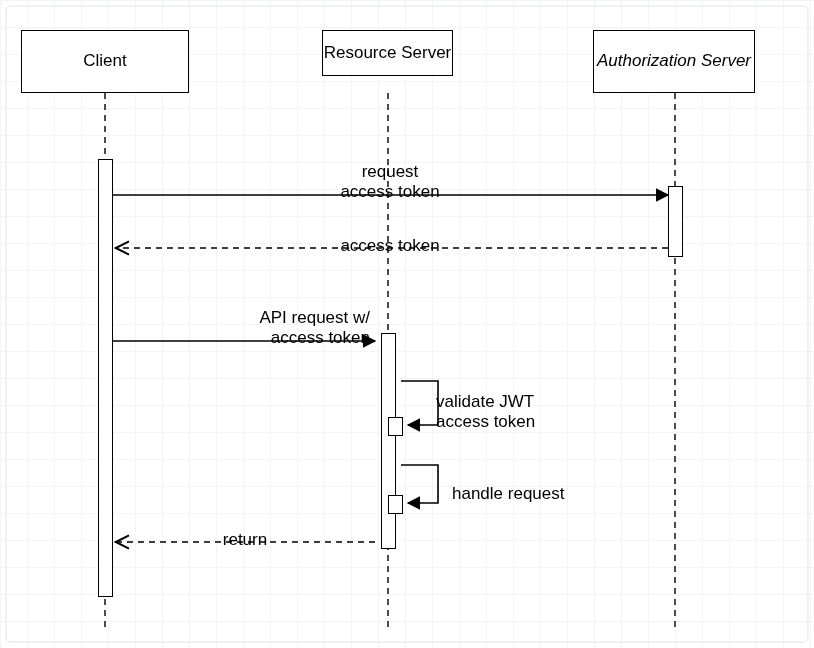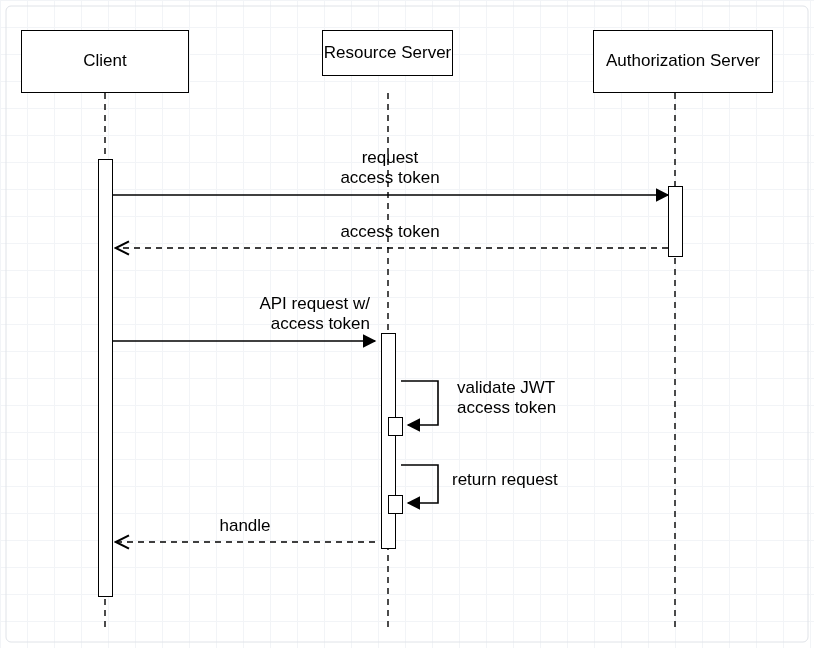--- a/index.html
+++ b/index.html
@@ -43,20 +43,21 @@
     border: 1.5px solid #000;
     box-sizing: border-box;
     z-index: 3;
   }
   .msg-label {
     position: absolute;
     text-align: center;
     line-height: 1.2;
     z-index: 4;
     white-space: pre;
+    margin-top: 14px;
   }
   .msg-label.left { text-align: left; }
 </style>
 </head>
 <body>
 
 <div class="grid"></div>
 
 <svg width="814" height="648">
   <defs>
@@ -87,32 +88,32 @@
   <line x1="375" y1="542" x2="117" y2="542" stroke="#000" stroke-width="1.6" stroke-dasharray="6,5" marker-end="url(#arrow-open)"></line>
 </svg>
 
 <div class="participant-box" style="left:21px; top:30px; width:168px; height:63px;">
   <span>Client</span>
 </div>
 <div class="participant-box" style="left:322px; top:30px; width:131px; height:46px;">
   <span>Resource
 Server</span>
 </div>
-<div class="participant-box" style="left:593px; top:30px; width:180px; height:63px;">
+<div class="participant-box" style="left:593px; top:30px; width:162px; height:63px;font-style:italic;">
   <span>Authorization
 Server</span>
 </div>
 
 <div class="activation" style="left:98px;  top:159px; width:15px; height:438px;"></div>
 <div class="activation" style="left:668px; top:186px; width:15px; height:71px;"></div>
 <div class="activation" style="left:381px; top:333px; width:15px; height:216px;"></div>
 <div class="activation" style="left:388px; top:417px; width:15px; height:19px;"></div>
 <div class="activation" style="left:388px; top:495px; width:15px; height:19px;"></div>
 
 <div class="msg-label" style="left:130px; top:148px; width:520px;">request
 access token</div>
 <div class="msg-label" style="left:130px; top:222px; width:520px;">access token</div>
 <div class="msg-label" style="left:120px; top:294px; width:250px;text-align:right;">API request w/
 access token</div>
-<div class="msg-label left" style="left:457px; top:378px;">validate JWT
+<div class="msg-label left" style="left:436px; top:378px;">validate JWT
 access token</div>
-<div class="msg-label left" style="left:452px; top:470px;">return request</div>
-<div class="msg-label" style="left:120px; top:516px; width:250px;">handle</div>
+<div class="msg-label left" style="left:452px; top:470px;">handle request</div>
+<div class="msg-label" style="left:120px; top:516px; width:250px;">return</div>
 
 </body></html>

